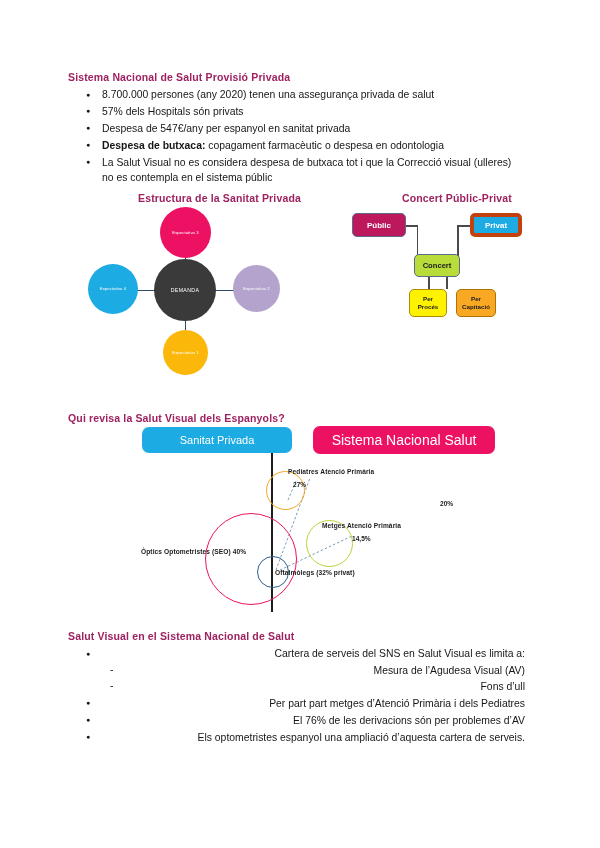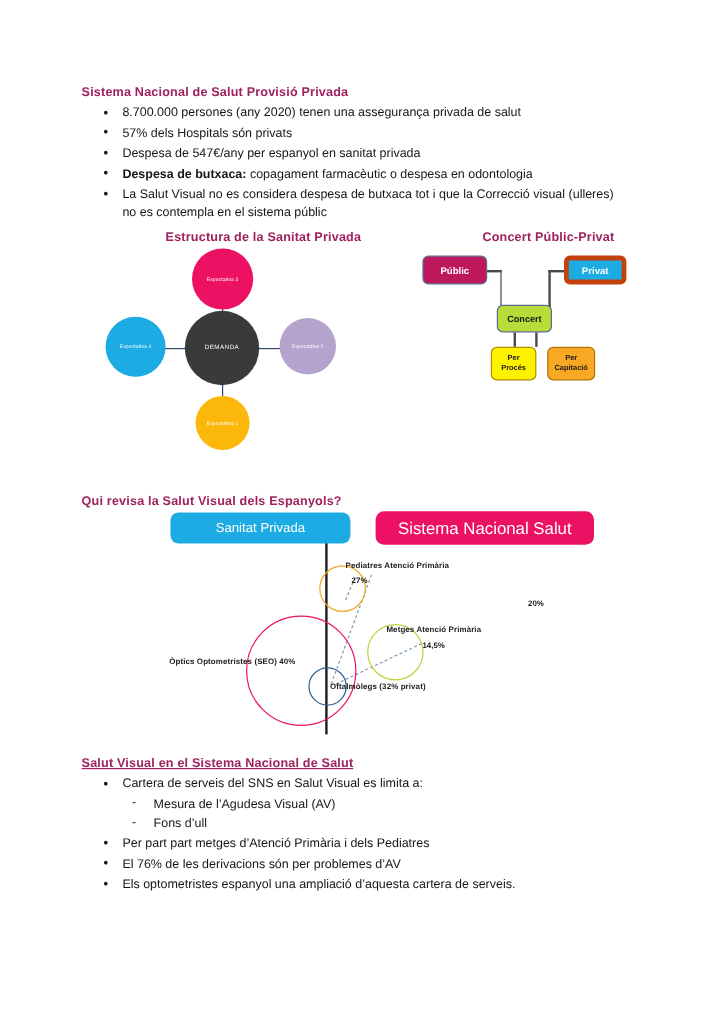--- a/index.html
+++ b/index.html
@@ -299,23 +299,23 @@
     <div class="venn-label" style="left:262px; top:104px;">Metges Atenció Primària</div>
     <div class="venn-value" style="left:292px; top:117px;">14,5%</div>
 
     <div class="venn-label" style="left:81px; top:130px;">Òptics Optometristes (SEO) 40%</div>
 
     <div class="venn-label" style="left:215px; top:151px;">Oftalmòlegs (32% privat)</div>
 
     <div class="venn-value" style="left:380px; top:82px;">20%</div>
   </div>
 
-  <div class="section-heading" style="left:68px; top:630px;text-decoration:underline;">Salut Visual en el Sistema Nacional de Salut</div>
-
-  <ul class="bullets" style="left:80px; top:646px; width:445px;">
+  <div class="section-heading" style="left:68px; top:630px;">Salut Visual en el Sistema Nacional de Salut</div>
+
+  <ul class="bullets" style="left:80px; top:646px; width:445px;text-align:right;">
     <li>Cartera de serveis del SNS en Salut Visual es limita a:</li>
     <li class="dash">Mesura de l’Agudesa Visual (AV)</li>
     <li class="dash">Fons d’ull</li>
     <li>Per part part metges d’Atenció Primària i dels Pediatres</li>
     <li>El 76% de les derivacions són per problemes d’AV</li>
     <li>Els optometristes espanyol una ampliació d’aquesta cartera de serveis.</li>
   </ul>
 
 </div>
 

